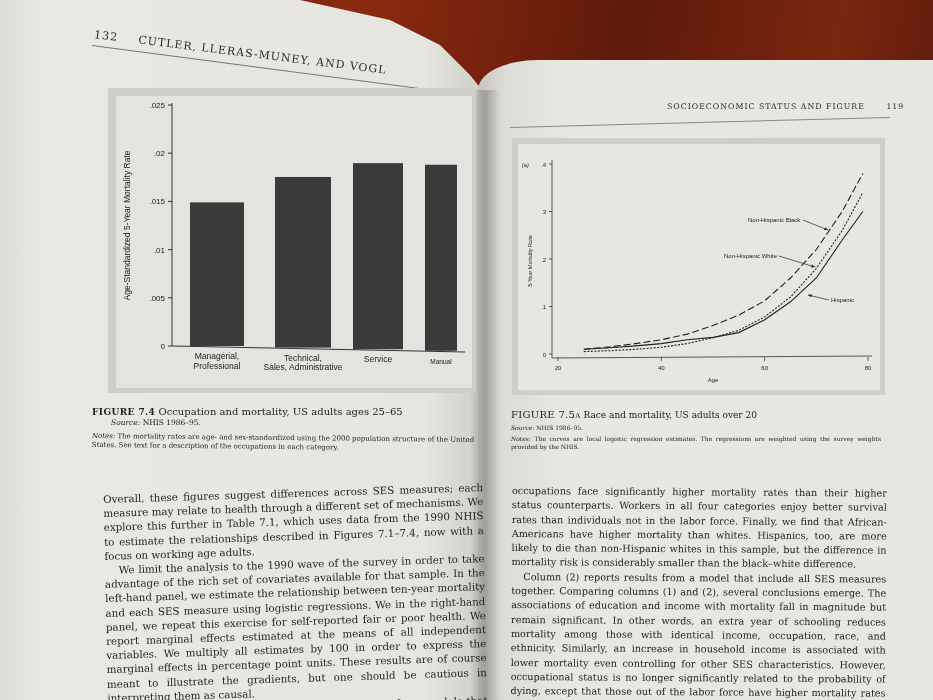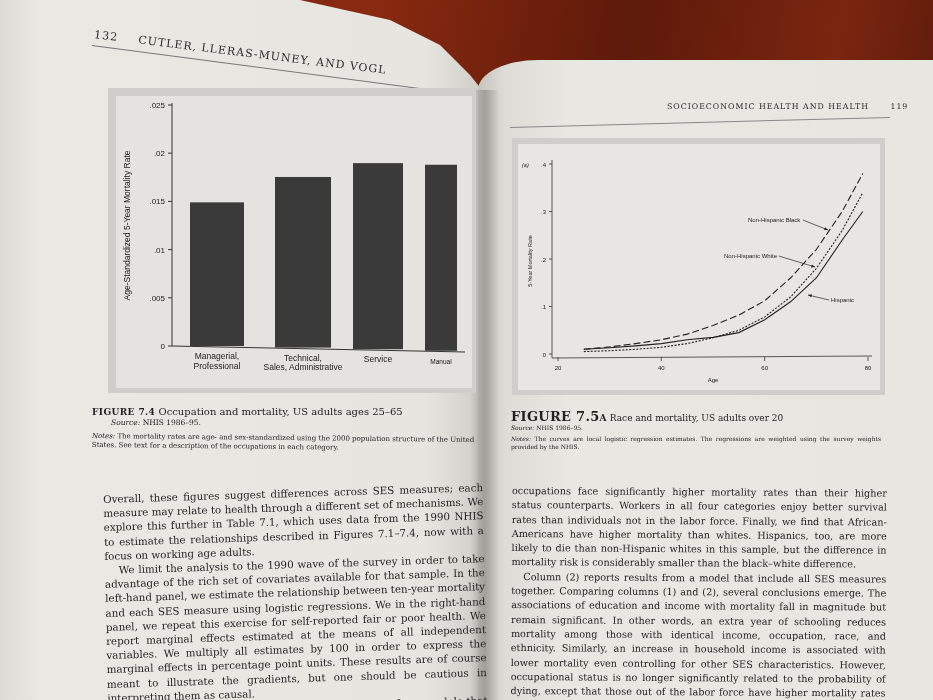--- a/index.html
+++ b/index.html
@@ -80,21 +80,21 @@
       position: absolute; left: 512px; top: 138px; width: 373px; height: 257px;
       background: #cfcecb;
     }
     .fig-right-inner {
       position: absolute; left: 518px; top: 144px; width: 362px; height: 246px;
       background: #e7e6e2;
     }
     .fig-right-svg { position: absolute; left: 510px; top: 140px; }
 
     .cap-title-r { left: 511px; top: 409px; font-size: 9px; }
-    .cap-title-r .lbl { font-variant: small-caps; font-weight: bold; font-size: 13px; letter-spacing: 0.3px; }
+    .cap-title-r .lbl { font-variant: small-caps; font-weight: normal; font-size: 10px; letter-spacing: 0.3px; }
     .cap-source-r { left: 511px; top: 424px; font-size: 6px; font-style: italic; }
     .cap-source-r .v { font-style: normal; }
     .cap-notes-r { left: 511px; top: 435px; width: 370px; font-size: 6px; line-height: 8px; text-align: justify; }
     .cap-notes-r i { font-style: italic; }
 
     .body-right {
       position: absolute; left: 512px; top: 484px; width: 375px;
       font-size: 9.7px; line-height: 14.3px; color: #1e1e1e;
       text-align: justify;
       transform: rotate(0.4deg); transform-origin: left top;
@@ -163,21 +163,21 @@
   <span>The mortality rates are age- and sex-standardized using the 2000 population structure of the United States. See text for a description of the occupations in each category.</span>
 </div>
 
 <div class="body-left">
   <p class="first">Overall, these figures suggest differences across SES measures; each measure may relate to health through a different set of mechanisms. We explore this further in Table 7.1, which uses data from the 1990 NHIS to estimate the relationships described in Figures 7.1–7.4, now with a focus on working age adults.</p>
   <p>We limit the analysis to the 1990 wave of the survey in order to take advantage of the rich set of covariates available for that sample. In the left-hand panel, we estimate the relationship between ten-year mortality and each SES measure using logistic regressions. We in the right-hand panel, we repeat this exercise for self-reported fair or poor health. We report marginal effects estimated at the means of all independent variables. We multiply all estimates by 100 in order to express the marginal effects in percentage point units. These results are of course meant to illustrate the gradients, but one should be cautious in interpreting them as causal.</p>
   <p>In the first column, we report the marginal effects from models that include each SES variable by itself in addition to basic demographic controls (age, gender, region and size of</p>
 </div>
 
 <div class="running-head-right">
-  <span>SOCIOECONOMIC HEALTH AND HEALTH</span>
+  <span>SOCIOECONOMIC STATUS AND FIGURE</span>
   <span class="pnum">119</span>
 </div>
 <div class="rule-right"></div>
 
 <div class="fig-right-frame"></div>
 <div class="fig-right-inner"></div>
 <svg class="fig-right-svg" id="line-chart" width="380" height="255">
     <line x1="42" y1="20" x2="42" y2="218" stroke="#333" stroke-width="0.8"></line>
     <line x1="42" y1="218" x2="362" y2="216" stroke="#333" stroke-width="0.8"></line>
     <line x1="39" y1="214" x2="42" y2="214" stroke="#333" stroke-width="0.8"></line>

